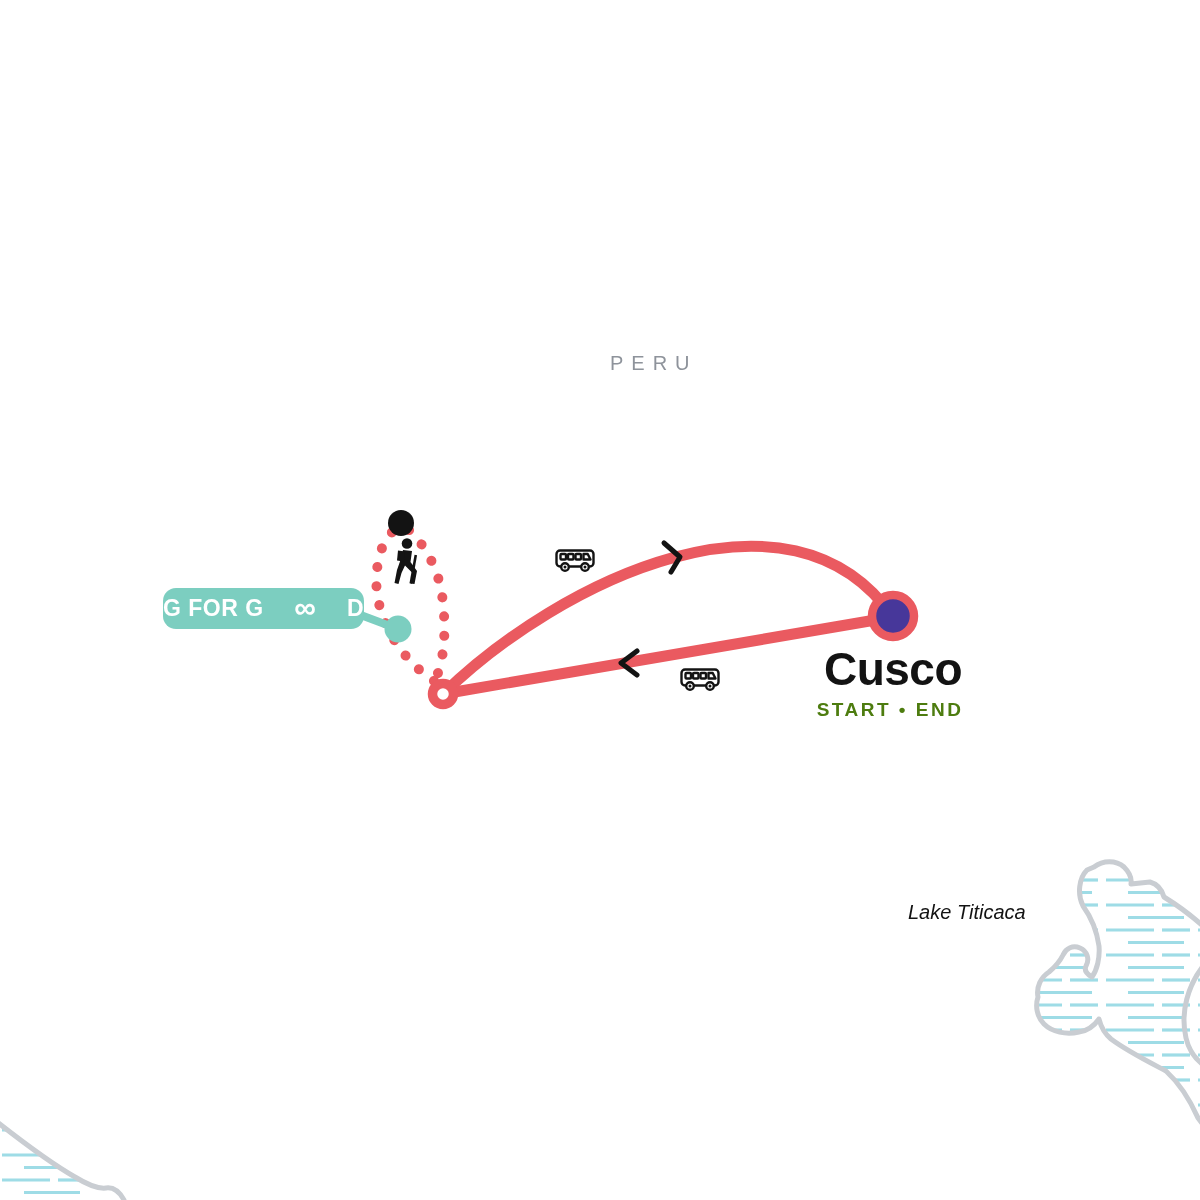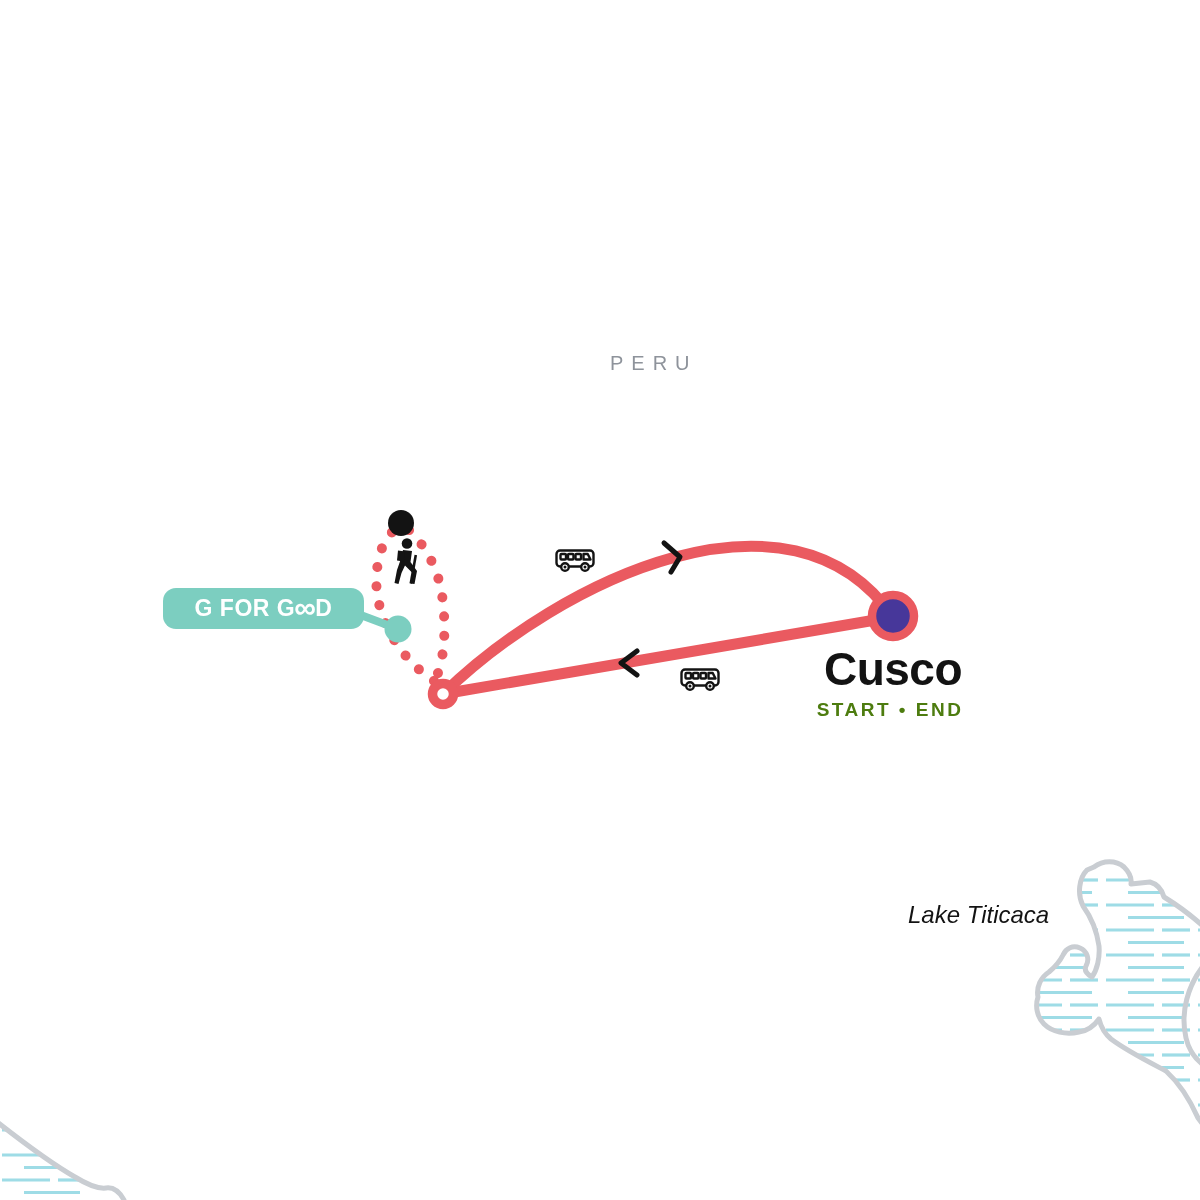--- a/index.html
+++ b/index.html
@@ -7,25 +7,25 @@
     position:relative;width:1200px;height:1200px;background:#FFFFFF;
     overflow:hidden;font-family:"Liberation Sans","DejaVu Sans",sans-serif;
   }
   .layer{position:absolute;left:0;top:0;}
   .lbl{position:absolute;color:#131313;font-weight:bold;text-align:center;white-space:nowrap;}
   #lbl-peru{left:582px;top:352px;font-size:20px;letter-spacing:8px;color:#8E939B;font-weight:normal;text-align:left;margin-left:28px;}
   #lbl-choquequirao{left:241px;top:477px;width:300px;font-size:28px;}
   #lbl-cachora{left:290px;top:719px;width:300px;font-size:28px;}
   #lbl-cusco{left:743px;top:642px;width:300px;font-size:46px;letter-spacing:-0.5px;}
   #lbl-startend{left:740px;top:699px;width:300px;font-size:19px;letter-spacing:2.5px;color:#4d7c0f;}
-  #lbl-lake{left:908px;top:901px;font-size:24px;font-style:italic;font-weight:normal;text-align:right;}
+  #lbl-lake{left:908px;top:901px;font-size:20px;font-style:italic;font-weight:normal;text-align:right;}
   #badge{
     position:absolute;left:163px;top:588px;width:201px;height:41px;
     background:#7CCEC0;border-radius:13px;color:#fff;
-    display:flex;align-items:center;justify-content:center;
+    display:flex;align-items:center;justify-content:space-between;
     font-size:23px;font-weight:bold;letter-spacing:0.5px;
   }
   #badge .inf{font-size:1.32em;line-height:0;margin:0 -1px;position:relative;top:-1px;}
 </style>
 </head>
 <body>
 
 <div class="canvas">
 
   <svg class="layer" width="1200" height="1200" viewBox="0 0 1200 1200">

